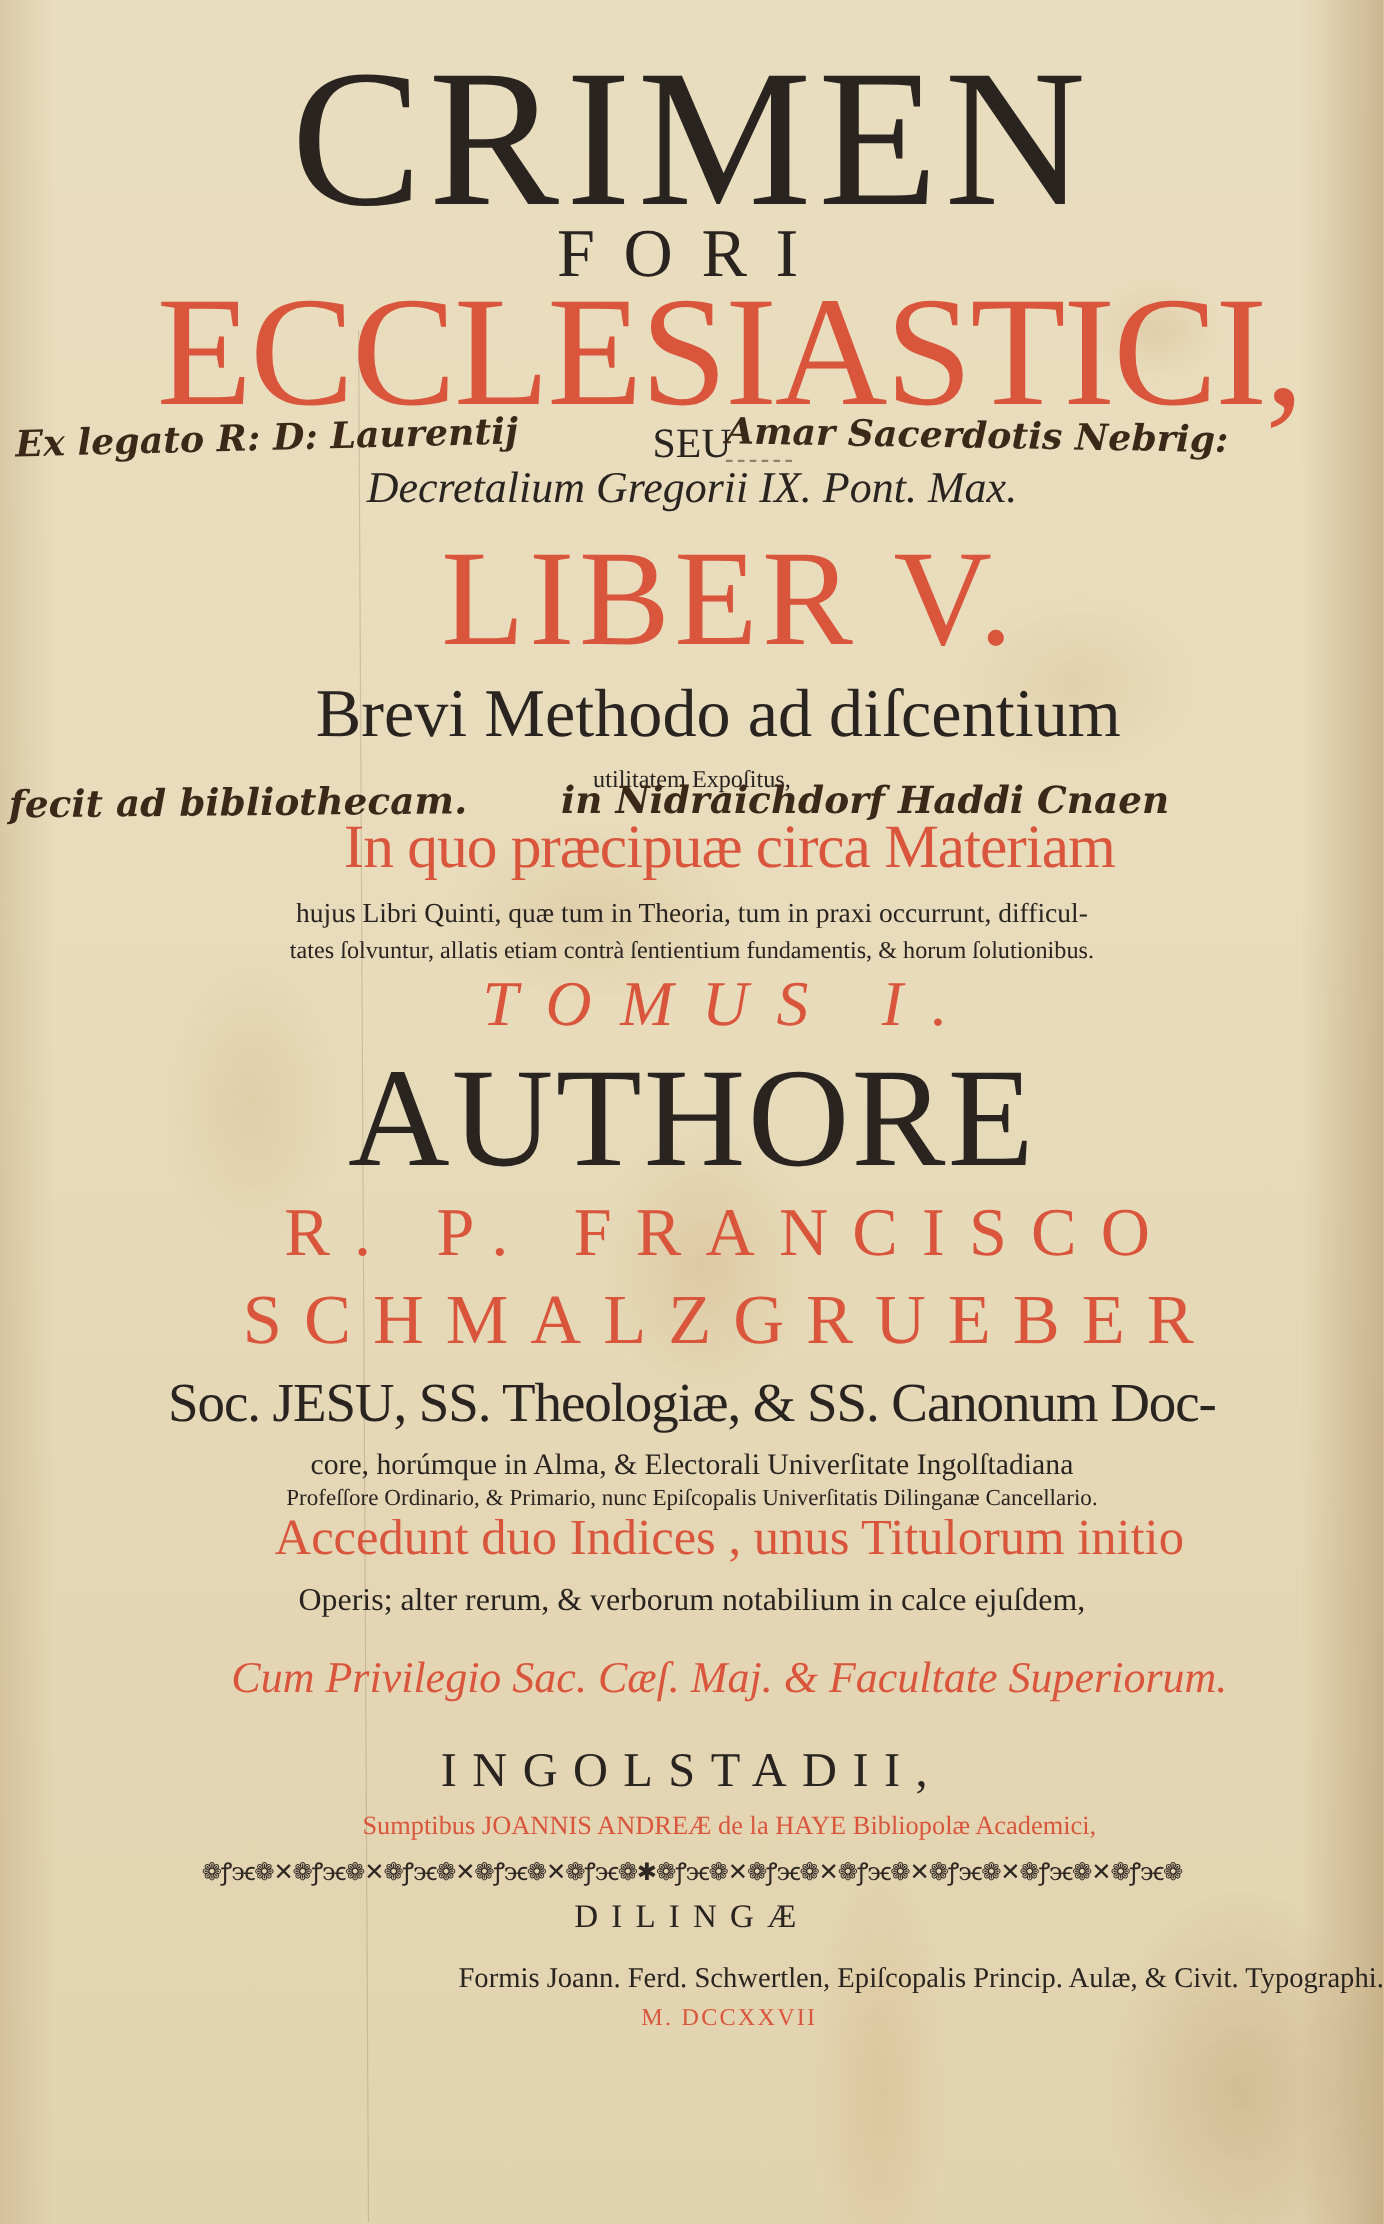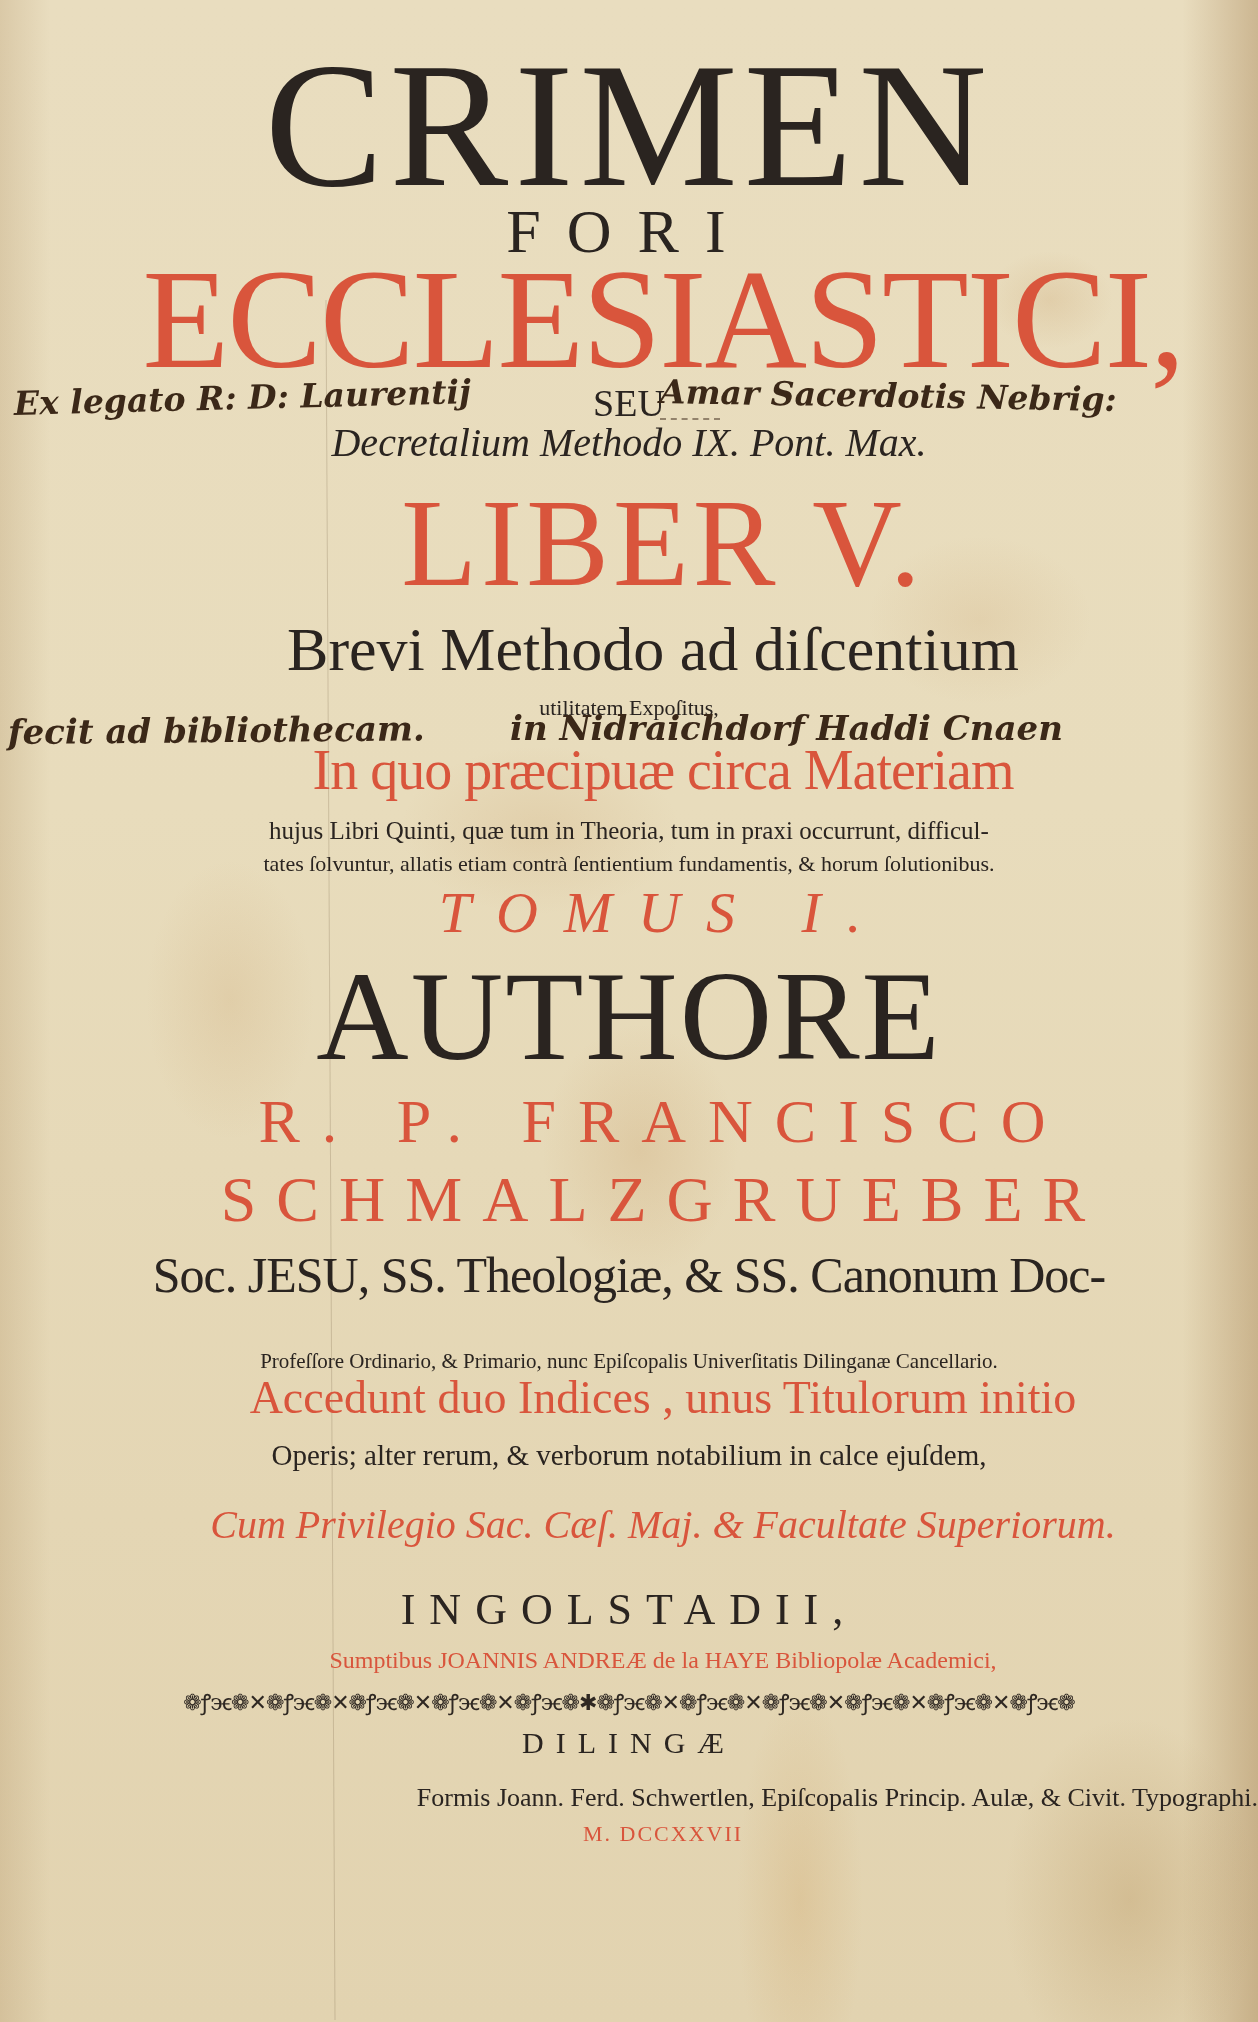--- a/index.html
+++ b/index.html
@@ -97,35 +97,36 @@
 
   <div class="line black" id="t-crimen">CRIMEN</div>
   <div class="line black" id="t-fori">FORI</div>
   <div class="line red" id="t-eccl">ECCLESIASTICI,</div>
 
   <div class="line black" id="t-seu">SEU</div>
   <div class="hand" id="h-exlegato">Ex legato R: D: Laurentij</div>
   <div class="hand" id="h-amar">Amar Sacerdotis Nebrig:</div>
   <div id="h-underline"></div>
 
-  <div class="line black" id="t-decret">Decretalium Methodo IX. Pont. Max.</div>
+  <div class="line black" id="t-decret">Decretalium Gregorii IX. Pont. Max.</div>
   <div class="line red" id="t-liber">LIBER V.</div>
   <div class="line black" id="t-brevi">Brevi Methodo ad diſcentium</div>
   <div class="line black" id="t-utilit">utilitatem Expoſitus,</div>
   <div class="hand" id="h-fecit">fecit ad bibliothecam.</div>
   <div class="hand" id="h-inbibl">in Nidraichdorf Haddi Cnaen</div>
   <div class="line red" id="t-inquo">In quo præcipuæ circa Materiam</div>
   <div class="line black" id="t-hujus">hujus Libri Quinti, quæ tum in Theoria, tum in praxi occurrunt, difficul-</div>
   <div class="line black" id="t-tates">tates ſolvuntur, allatis etiam contrà ſentientium fundamentis, &amp; horum ſolutionibus.</div>
   <div class="line red" id="t-tomus">TOMUS I.</div>
 
   <div class="line black" id="t-authore">AUTHORE</div>
   <div class="line red" id="t-rp">R. P. FRANCISCO</div>
   <div class="line red" id="t-schmalz">SCHMALZGRUEBER</div>
   <div class="line black" id="t-soc">Soc. JESU, SS. Theologiæ, &amp; SS. Canonum Doc-</div>
+  <div class="line black" id="t-core">core, horúmque in Alma, &amp; Electorali Univerſitate Ingolſtadiana</div>
   <div class="line black" id="t-prof">Profeſſore Ordinario, &amp; Primario, nunc Epiſcopalis Univerſitatis Dilinganæ Cancellario.</div>
 
   <div class="line red" id="t-accedunt">Accedunt duo Indices , unus Titulorum initio</div>
   <div class="line black" id="t-operis">Operis; alter rerum, &amp; verborum notabilium in calce ejuſdem,</div>
   <div class="line red" id="t-cum">Cum Privilegio Sac. Cæſ. Maj. &amp; Facultate Superiorum.</div>
 
   <div class="line black" id="t-ingol">INGOLSTADII,</div>
   <div class="line red" id="t-sumpt">Sumptibus JOANNIS ANDREÆ de la HAYE Bibliopolæ Academici,</div>
   <div class="line" id="t-ornament">❁ꝭ϶ꞓ❁✕❁ꝭ϶ꞓ❁✕❁ꝭ϶ꞓ❁✕❁ꝭ϶ꞓ❁✕❁ꝭ϶ꞓ❁✱❁ꝭ϶ꞓ❁✕❁ꝭ϶ꞓ❁✕❁ꝭ϶ꞓ❁✕❁ꝭ϶ꞓ❁✕❁ꝭ϶ꞓ❁✕❁ꝭ϶ꞓ❁</div>
   <div class="line black" id="t-dilingae">DILINGÆ</div>

